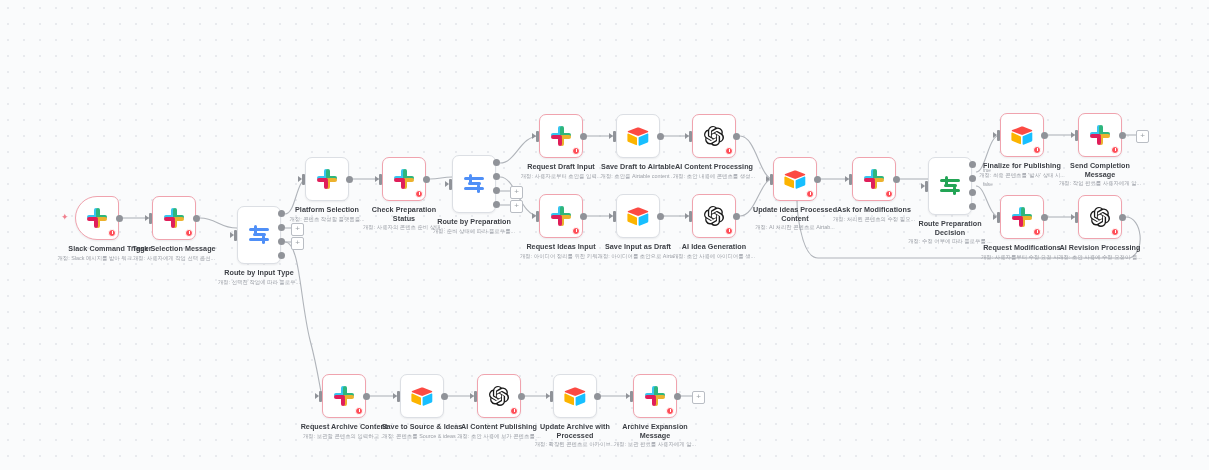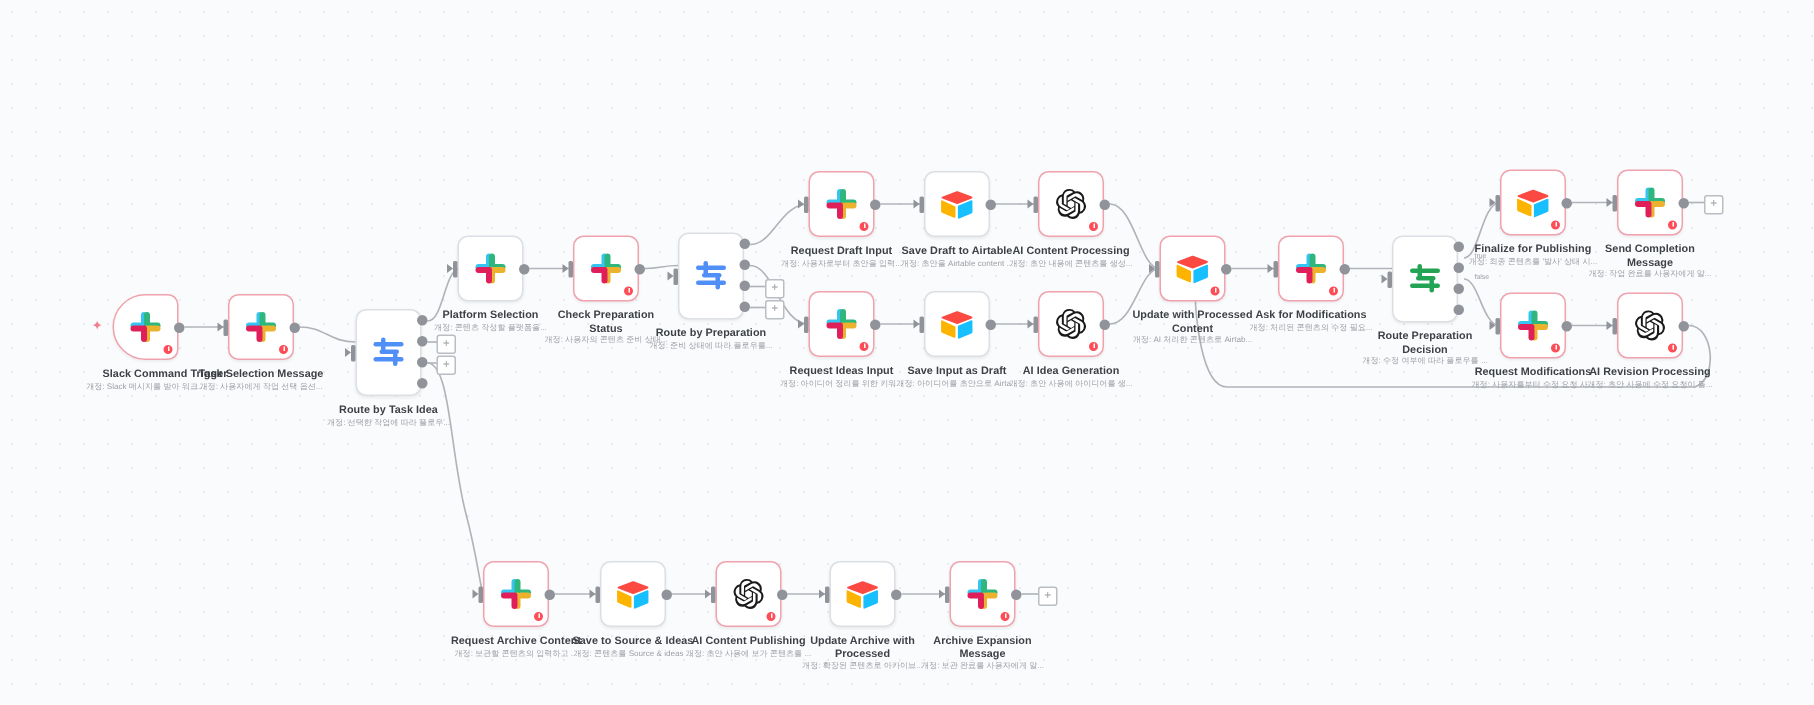--- a/index.html
+++ b/index.html
@@ -147,21 +147,21 @@
     <span class="sw-b" style="left:2px;top:15px;width:20px;height:3px;"></span>
     <span class="sw-b" style="left:7px;top:2px;width:3px;height:9px;"></span>
     <span class="sw-b" style="left:15px;top:12px;width:3px;height:9px;"></span>
   </span>
       </div>
       <div class="inport" style="left: 234px; top: 229.5px;"></div>
       <div class="port" style="left: 277.5px; top: 210px;"></div>
       <div class="port" style="left: 277.5px; top: 224px;"></div>
       <div class="port" style="left: 277.5px; top: 238px;"></div>
       <div class="port" style="left: 277.5px; top: 252px;"></div>
-      <div class="lbl" style="left: 211px; top: 269px; width: 96px;">Route by Task Idea</div>
+      <div class="lbl" style="left: 211px; top: 269px; width: 96px;">Route by Input Type</div>
       <div class="sub" style="left: 211px; top: 278.6px; width: 96px;">개정: 선택한 작업에 따라 플로우...</div>
       <div class="node" style="left: 305px; top: 157px;">
         <span class="ic slack">
     <span class="s1" style="left:2px;top:9px;width:9px;height:4px;"></span>
     <span class="s1" style="left:9px;top:2px;width:4px;height:11px;"></span>
     <span class="s2" style="left:11px;top:2px;width:4px;height:9px;"></span>
     <span class="s2" style="left:11px;top:9px;width:11px;height:4px;"></span>
     <span class="s3" style="left:13px;top:11px;width:9px;height:4px;"></span>
     <span class="s3" style="left:11px;top:11px;width:4px;height:11px;"></span>
     <span class="s4" style="left:9px;top:13px;width:4px;height:9px;"></span>
@@ -295,21 +295,21 @@
     <svg width="24" height="24" viewBox="0 0 24 24">
       <path d="M2.2 7.1 11.4 3.6c.5-.2 1 -.2 1.5 0l8.9 3.4c.6.2.6 1 0 1.3l-9 3.5c-.4.2-.9.2-1.3 0l-9.3-3.5c-.6-.2-.6-1 0-1.2z" fill="#fc4a43"></path>
       <path d="M12.8 13.2 21.5 9.5c.4-.2.8.1.8.5v7.3c0 .5-.3.9-.7 1.1l-8.1 3.3c-.4.2-.9-.1-.9-.6v-7.2c0-.3.1-.6.2-.7z" fill="#18bfff"></path>
       <path d="M10.8 13.6 2.3 9.6c-.4-.2-.9.1-.9.6v6.6c0 .4.2.8.6 1l8 3.3c.5.2 1-.1 1-.6v-6.3c0-.3-.1-.5-.2-.6z" fill="#fcb400"></path>
     </svg>
   </span>
         <span class="errbadge"></span>
       </div>
       <div class="inport" style="left: 770px; top: 173.5px;"></div>
       <div class="port" style="left: 813.5px; top: 175.5px;"></div>
-      <div class="lbl" style="left: 744px; top: 206px; width: 102px;">Update with Processed
+      <div class="lbl" style="left: 744px; top: 206px; width: 102px;">Update ideas Processed
 Content</div>
       <div class="sub" style="left: 744px; top: 224.2px; width: 102px;">개정: AI 처리한 콘텐츠로 Airtab...</div>
       <div class="node err" style="left: 852px; top: 157px;">
         <span class="ic slack">
     <span class="s1" style="left:2px;top:9px;width:9px;height:4px;"></span>
     <span class="s1" style="left:9px;top:2px;width:4px;height:11px;"></span>
     <span class="s2" style="left:11px;top:2px;width:4px;height:9px;"></span>
     <span class="s2" style="left:11px;top:9px;width:11px;height:4px;"></span>
     <span class="s3" style="left:13px;top:11px;width:9px;height:4px;"></span>
     <span class="s3" style="left:11px;top:11px;width:4px;height:11px;"></span>

